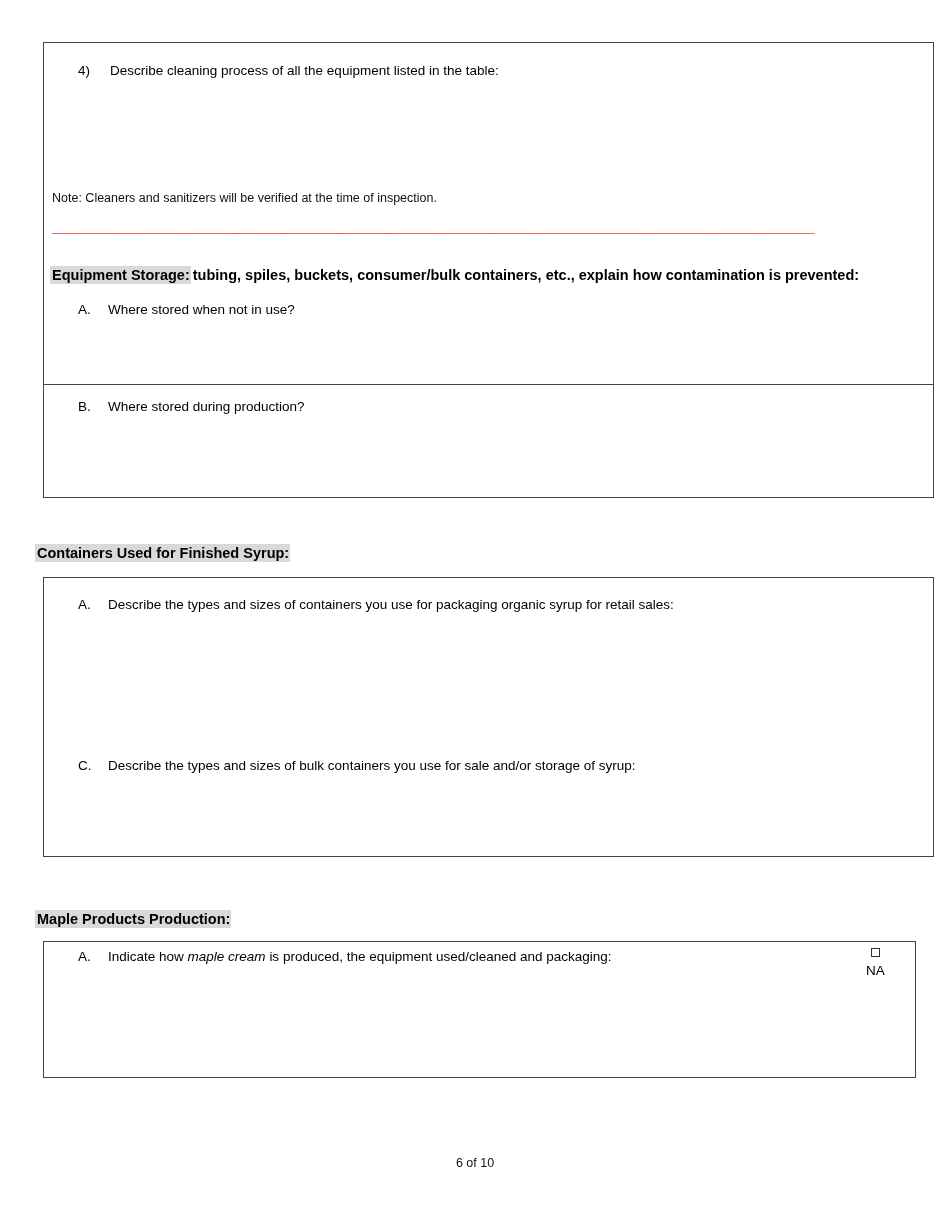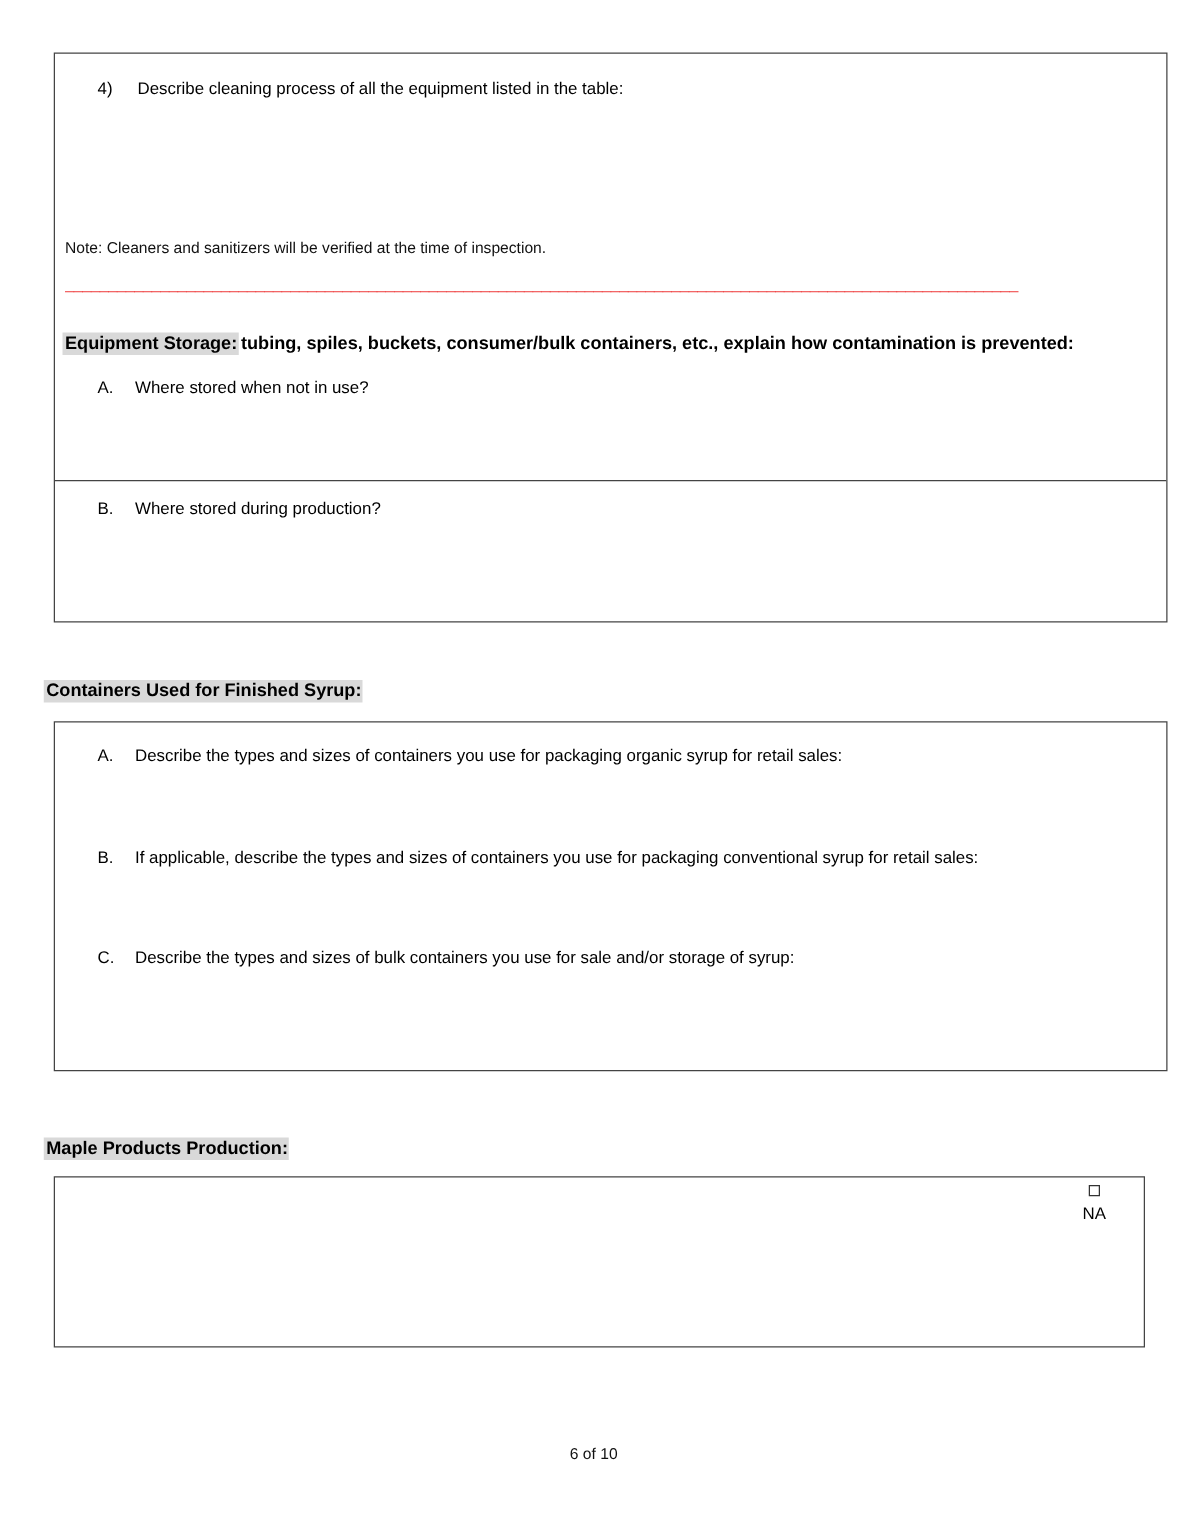--- a/index.html
+++ b/index.html
@@ -165,34 +165,34 @@
   <div class="standalone-heading" style="left:35px; top:544px;">
     <span class="hl">Containers Used for Finished Syrup:</span>
   </div>
 
   <div class="framed-box" style="left:43px; top:577px; width:891px; height:280px;"></div>
 
   <div class="qline" style="left:78px; top:596px;">
     <span class="qlabel">A.</span><span class="qtext">Describe the types and sizes of containers you use for packaging organic syrup for retail sales:</span>
   </div>
 
-  <div class="qline" style="left:78px; top:677px;">
-    <span class="qlabel">B.</span><span class="qtext">If applicable, describe the types and sizes of containers you use for packaging conventional syrup for retail sales:</span>
-  </div>
 
   <div class="qline" style="left:78px; top:757px;">
     <span class="qlabel">C.</span><span class="qtext">Describe the types and sizes of bulk containers you use for sale and/or storage of syrup:</span>
   </div>
 
   <div class="standalone-heading" style="left:35px; top:910px;">
     <span class="hl">Maple Products Production:</span>
   </div>
 
   <div class="framed-box" style="left:43px; top:941px; width:873px; height:137px;"></div>
 
+  <div class="qline" style="left:78px; top:948px;">
+    <span class="qlabel">A.</span><span class="qtext">Indicate how</span><span class="qtext">&nbsp;</span><span class="qtext italic">maple cream</span><span class="qtext">&nbsp;</span><span class="qtext">is produced, the equipment used/cleaned and packaging:</span>
+  </div>
 
   <div class="na-wrap" style="left:866px; top:948px;flex-direction:column;">
     <span class="na-checkbox"></span>
     <span>NA</span>
   </div>
 
   <div class="footer" style="top:1156px;">6 of 10</div>
 
 </div>
 

